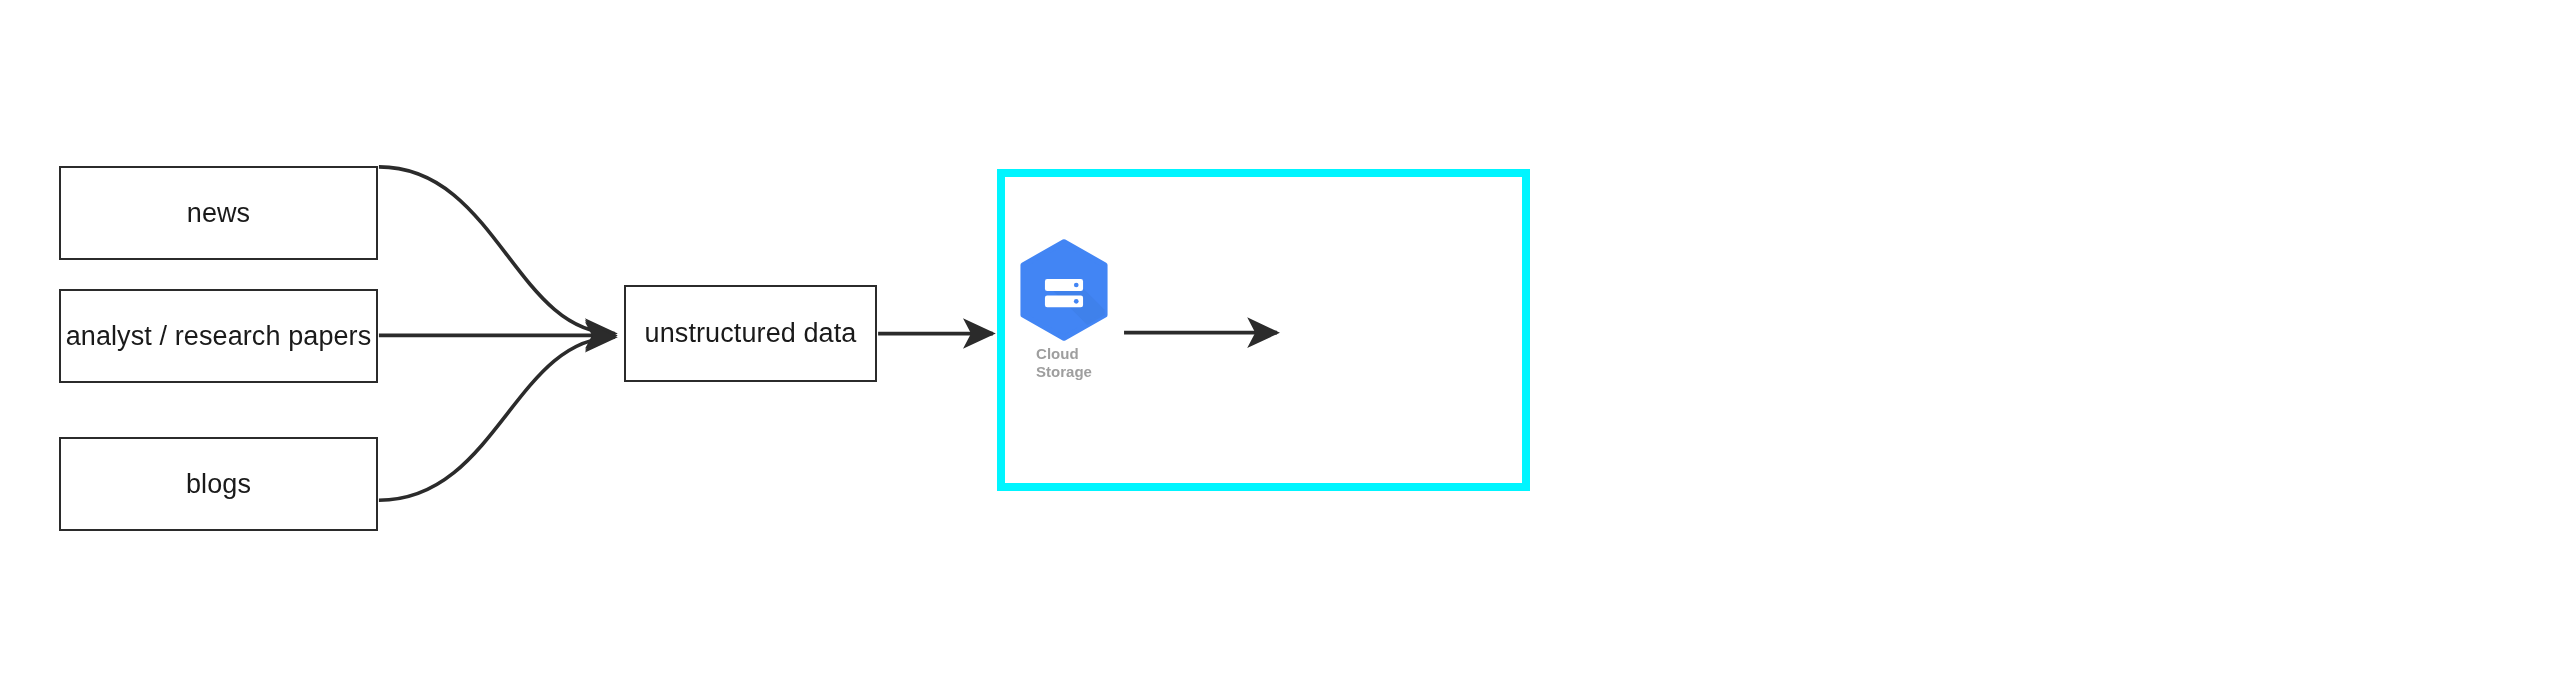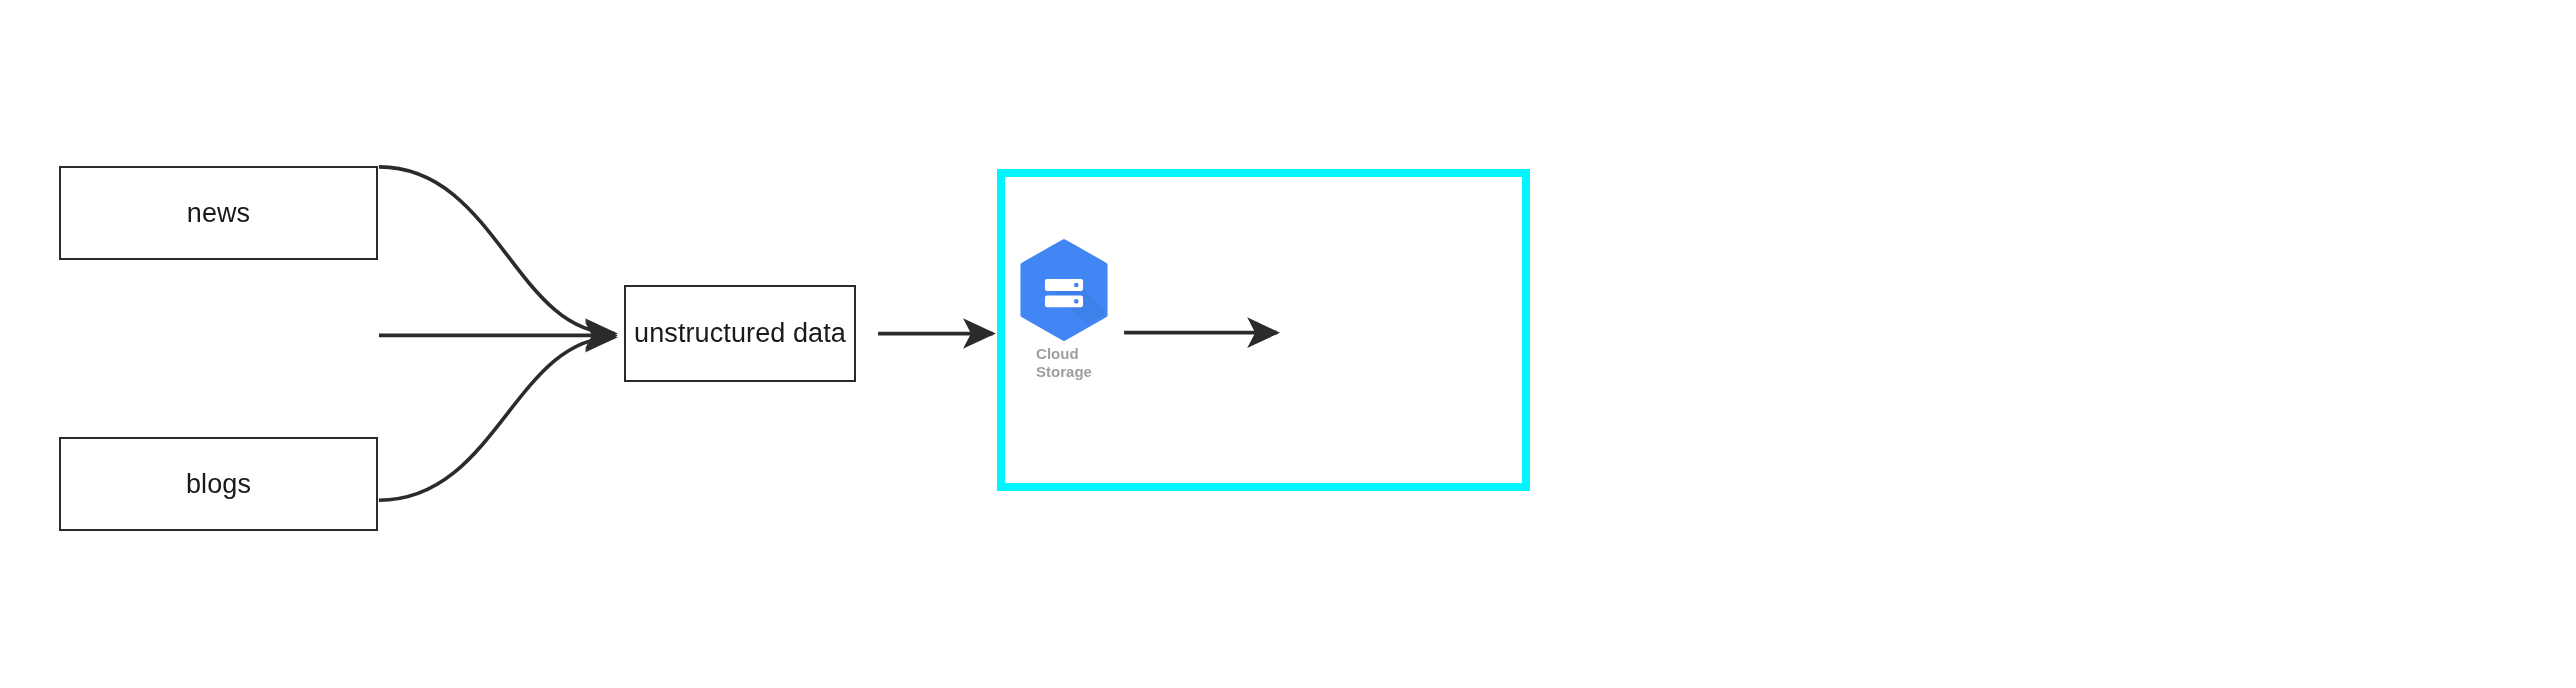--- a/index.html
+++ b/index.html
@@ -37,21 +37,21 @@
     justify-content: center;
     color: #1a1a1a;
     font-size: 27px;
     font-family: "Liberation Sans", sans-serif;
     letter-spacing: 0.1px;
     white-space: nowrap;
   }
   #node-news      { left: 59px;   top: 122px; width: 319px; height: 94px; margin-top: 44px; }
   #node-analyst   { left: 59px;   top: 289px; width: 319px; height: 94px; }
   #node-blogs     { left: 59px;   top: 437px; width: 319px; height: 94px; }
-  #node-unstructured { left: 624px; top: 285px; width: 232px; height: 97px; }
+  #node-unstructured { left: 624px; top: 285px; width: 253px; height: 97px; }
   #node-datastore { left: 1283px; top: 285px; width: 209px; height: 97px; }
 
   #group-cloud-storage {
     position: absolute;
     left: 997px;
     top: 169px;
     width: 533px;
     height: 322px;
     box-sizing: border-box;
     border: 8.2px solid #00f5ff;
@@ -103,20 +103,23 @@
 
     <path d="M 964,366 L 1090,366" fill="none" stroke="#2b2b2b" stroke-width="4" marker-end="url(#arrowhead)"></path>
 
     <path d="M 1234,365 L 1402,365" fill="none" stroke="#2b2b2b" stroke-width="4" marker-end="url(#arrowhead)"></path>
   </svg>
 
   <div class="node-box" id="node-news">
     <span>news</span>
   </div>
 
+  <div class="node-box" id="node-analyst">
+    <span>analyst / research papers</span>
+  </div>
 
   <div class="node-box" id="node-blogs">
     <span>blogs</span>
   </div>
 
   <div class="node-box" id="node-unstructured">
     <span>unstructured data</span>
   </div>
 
   <div id="group-cloud-storage"></div>

